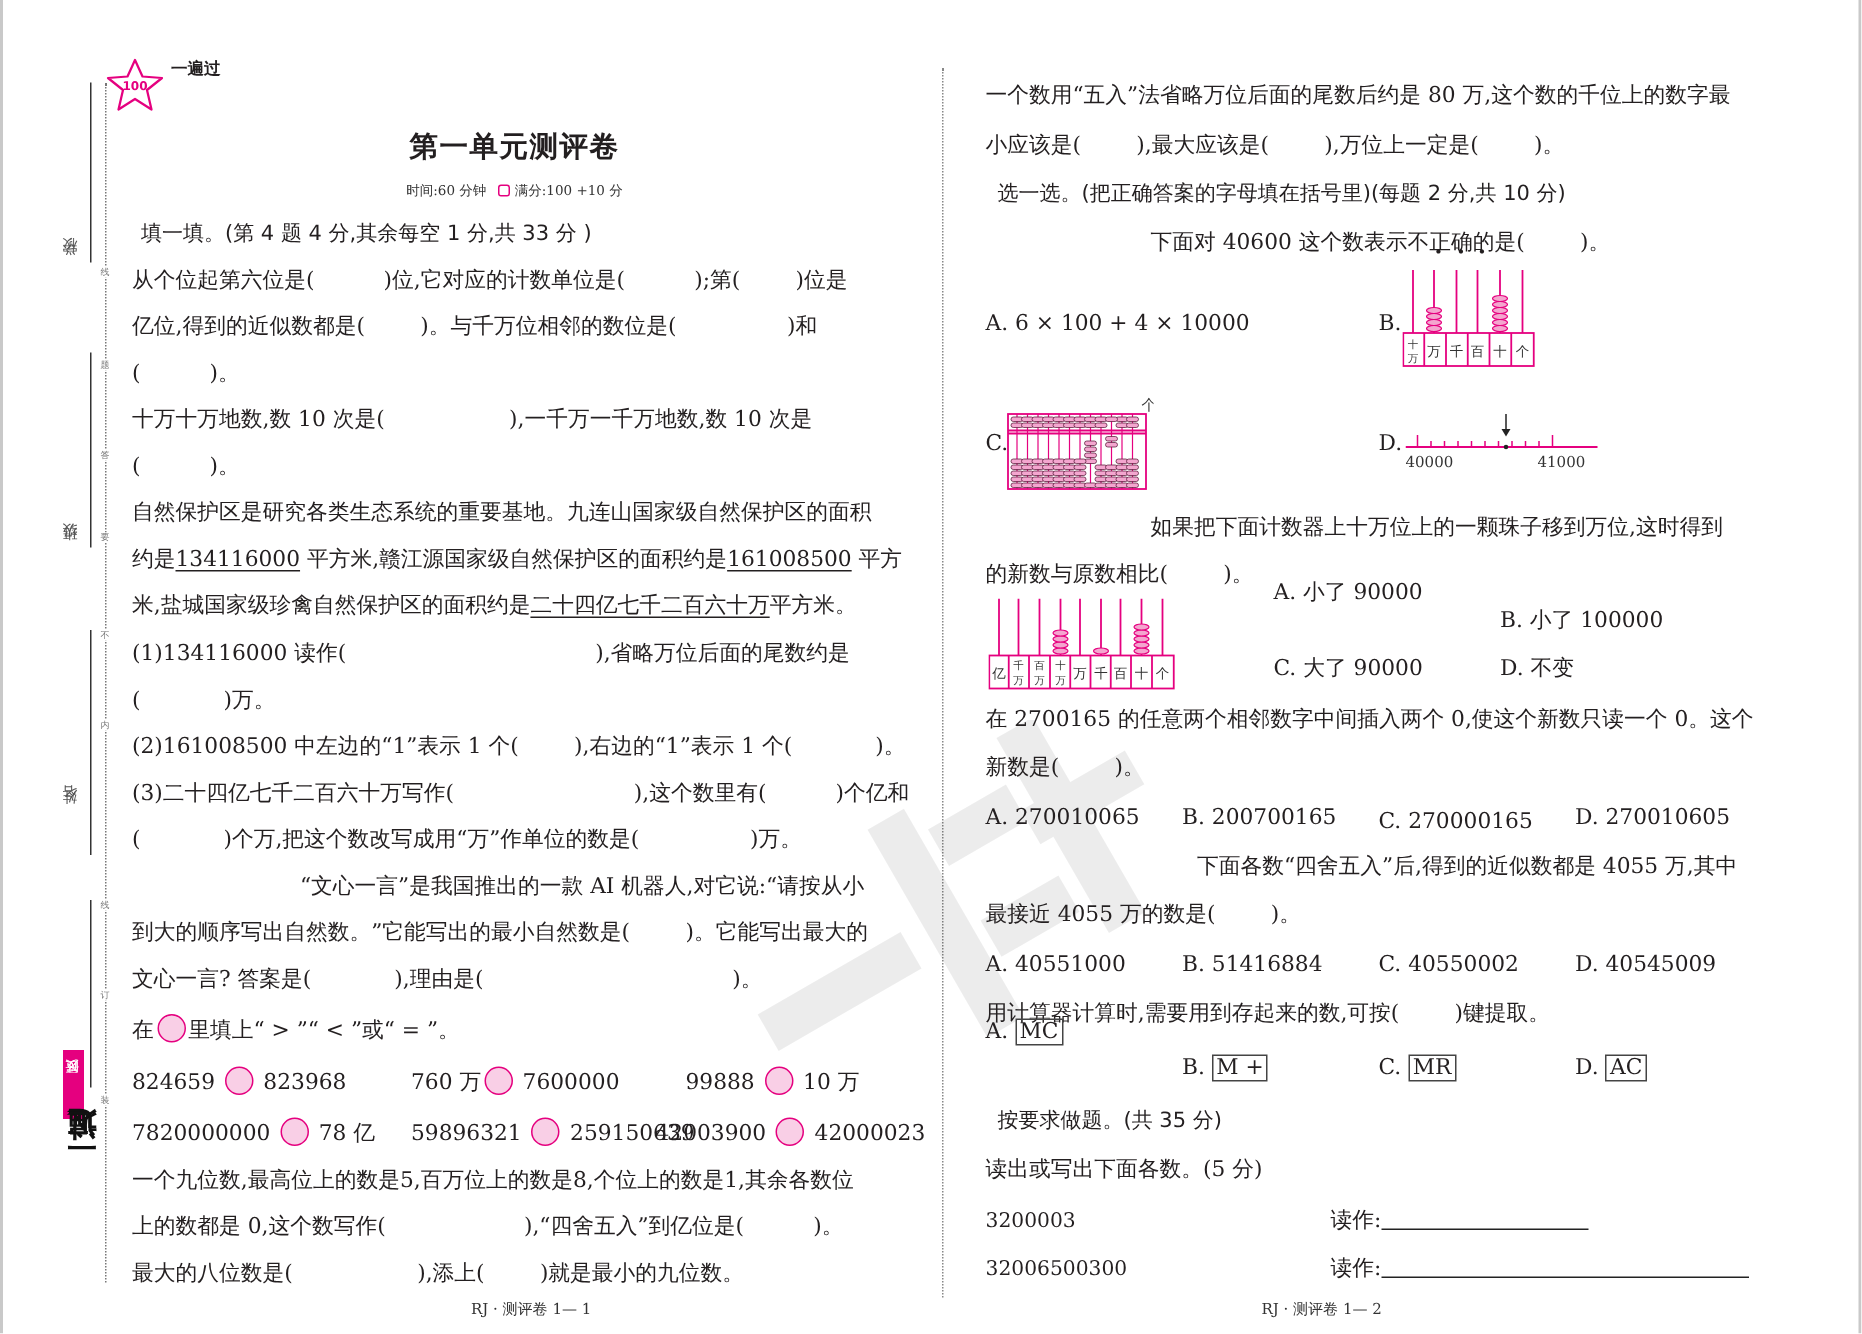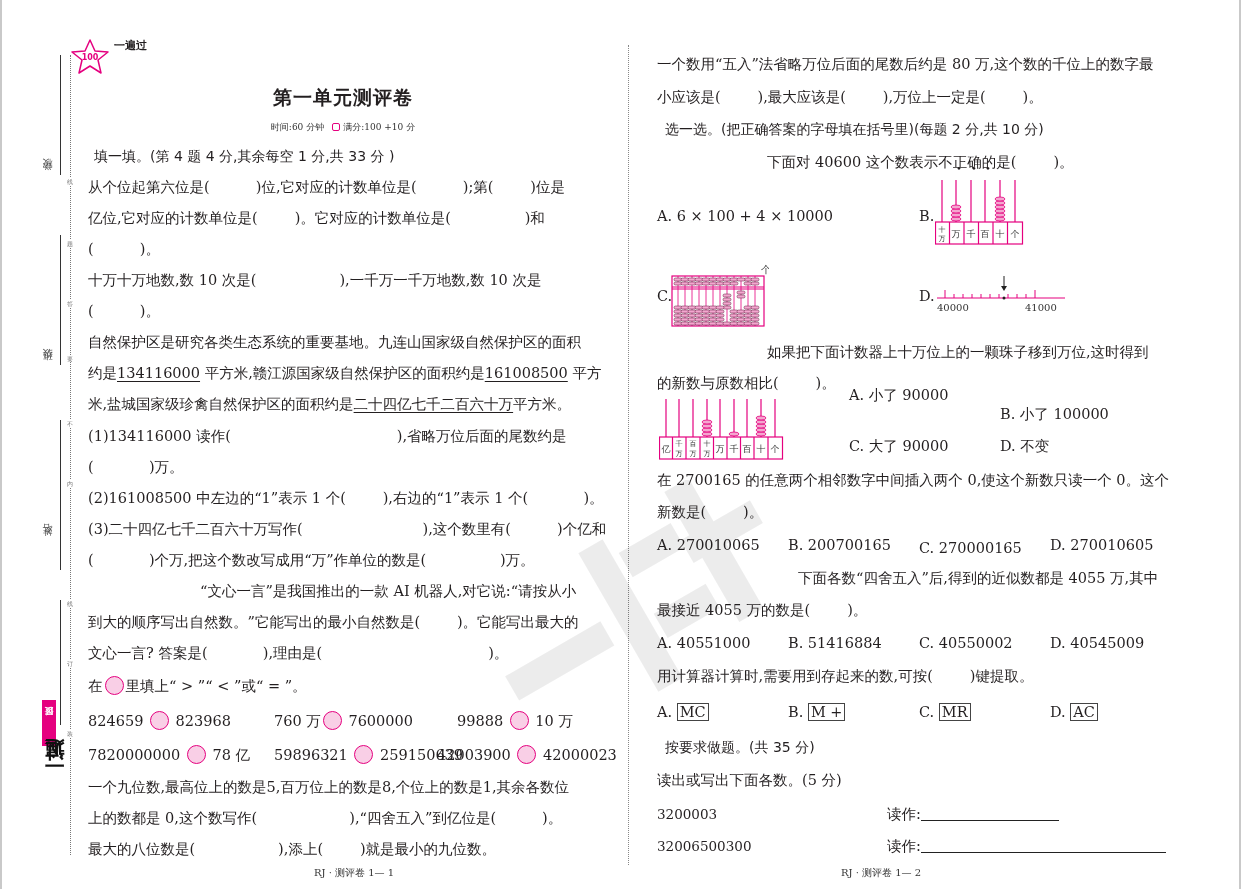--- a/index.html
+++ b/index.html
@@ -104,21 +104,21 @@
   </div>
 
   <div class="title">第一单元测评卷</div>
   <div class="meta">
     <span>时间:60 分钟</span><span class="sq"></span><span>满分:100 +10 分</span>
   </div>
 
   <div class="line sec" style="top:146px;left:6px">填一填。(第 4 题 4 分,其余每空 1 分,共 33 分 )</div>
 
   <div class="line" style="top:177px">从个位起第六位是(          )位,它对应的计数单位是(          );第(        )位是</div>
-  <div class="line" style="top:208px">亿位,它对应的计数单位是(        )。它对应的计数单位是(                )和</div>
+  <div class="line" style="top:208px">亿位,得到的近似数都是(        )。与千万位相邻的数位是(                )和</div>
   <div class="line" style="top:239px">(          )。</div>
   <div class="line" style="top:270px">十万十万地数,数 10 次是(                  ),一千万一千万地数,数 10 次是</div>
   <div class="line" style="top:301px">(          )。</div>
   <div class="line" style="top:332px">自然保护区是研究各类生态系统的重要基地。九连山国家级自然保护区的面积</div>
   <div class="line" style="top:363px"><span>约是</span><span class="u">134116000</span><span> </span><span>平方米,赣江源国家级自然保护区的面积约是</span><span class="u">161008500</span><span> 平方</span></div>
   <div class="line" style="top:394px"><span>米,盐城国家级珍禽自然保护区的面积约是</span><span class="u">二十四亿七千二百六十万</span><span>平方米。</span></div>
   <div class="line" style="top:426px">(1)134116000 读作(                                    ),省略万位后面的尾数约是</div>
   <div class="line" style="top:457px">(            )万。</div>
   <div class="line" style="top:488px">(2)161008500 中左边的“1”表示 1 个(        ),右边的“1”表示 1 个(            )。</div>
   <div class="line" style="top:519px">(3)二十四亿七千二百六十万写作(                          ),这个数里有(          )个亿和</div>
@@ -390,21 +390,21 @@
   <div class="line" style="top:535px;left:393px">D. 270010605</div>
 
   <div class="line" style="top:568px;left:141px">下面各数“四舍五入”后,得到的近似数都是 4055 万,其中</div>
   <div class="line" style="top:600px">最接近 4055 万的数是(        )。</div>
   <div class="line" style="top:633px">A. 40551000</div>
   <div class="line" style="top:633px;left:131px">B. 51416884</div>
   <div class="line" style="top:633px;left:262px">C. 40550002</div>
   <div class="line" style="top:633px;left:393px">D. 40545009</div>
 
   <div class="line" style="top:666px">用计算器计算时,需要用到存起来的数,可按(        )键提取。</div>
-  <div class="line" style="top:702px"><span>A.</span> <span class="calc-key">MC</span></div>
+  <div class="line" style="top:678px"><span>A.</span> <span class="calc-key">MC</span></div>
   <div class="line" style="top:702px;left:131px"><span>B.</span> <span class="calc-key">M +</span></div>
   <div class="line" style="top:702px;left:262px"><span>C.</span> <span class="calc-key">MR</span></div>
   <div class="line" style="top:702px;left:393px"><span>D.</span> <span class="calc-key">AC</span></div>
 
   <div class="line sec" style="top:737px;left:8px">按要求做题。(共 35 分)</div>
   <div class="line" style="top:770px">读出或写出下面各数。(5 分)</div>
 
   <div class="line" style="top:804px;font-size:13.5px">3200003</div>
   <div class="line" style="top:804px;left:230px"><span>读作:</span><span class="blank-line" style="width:138px"></span></div>
   <div class="line" style="top:836px;font-size:13.5px">32006500300</div>

